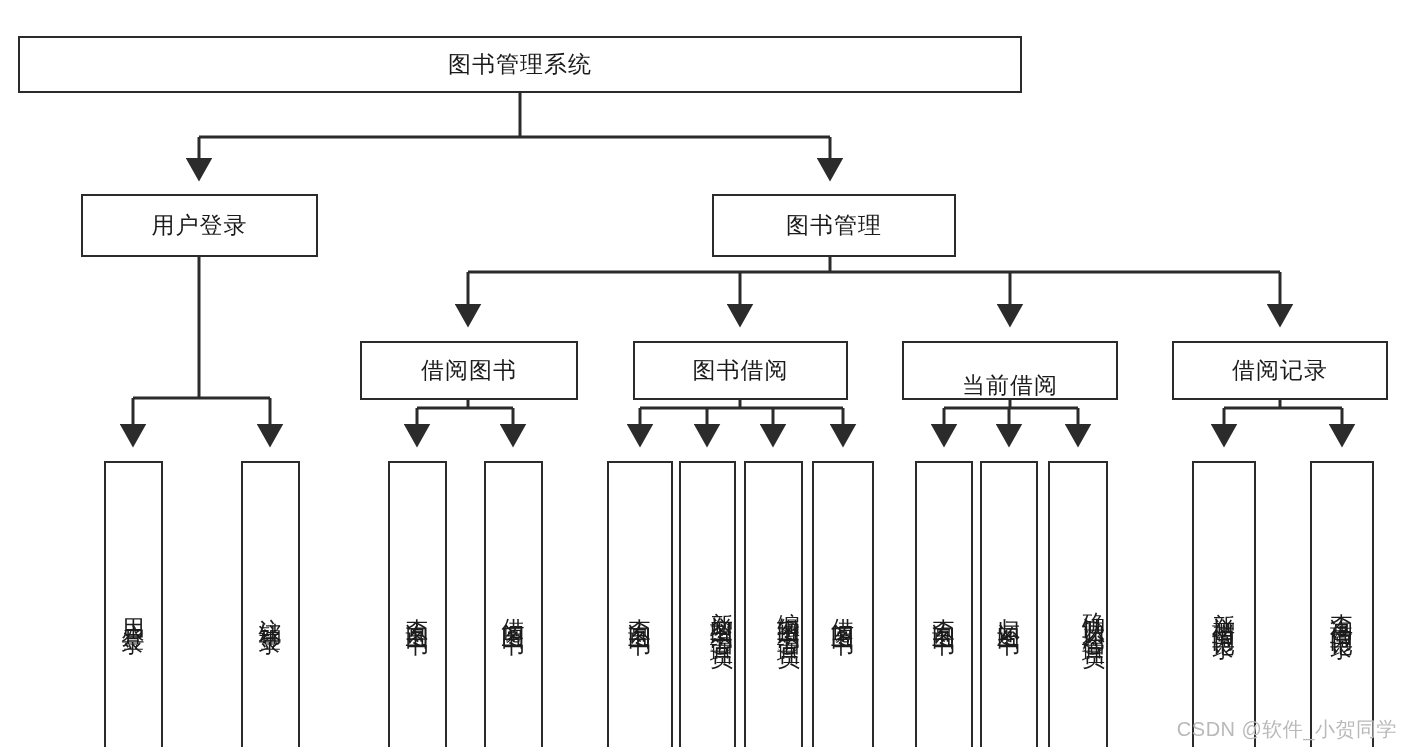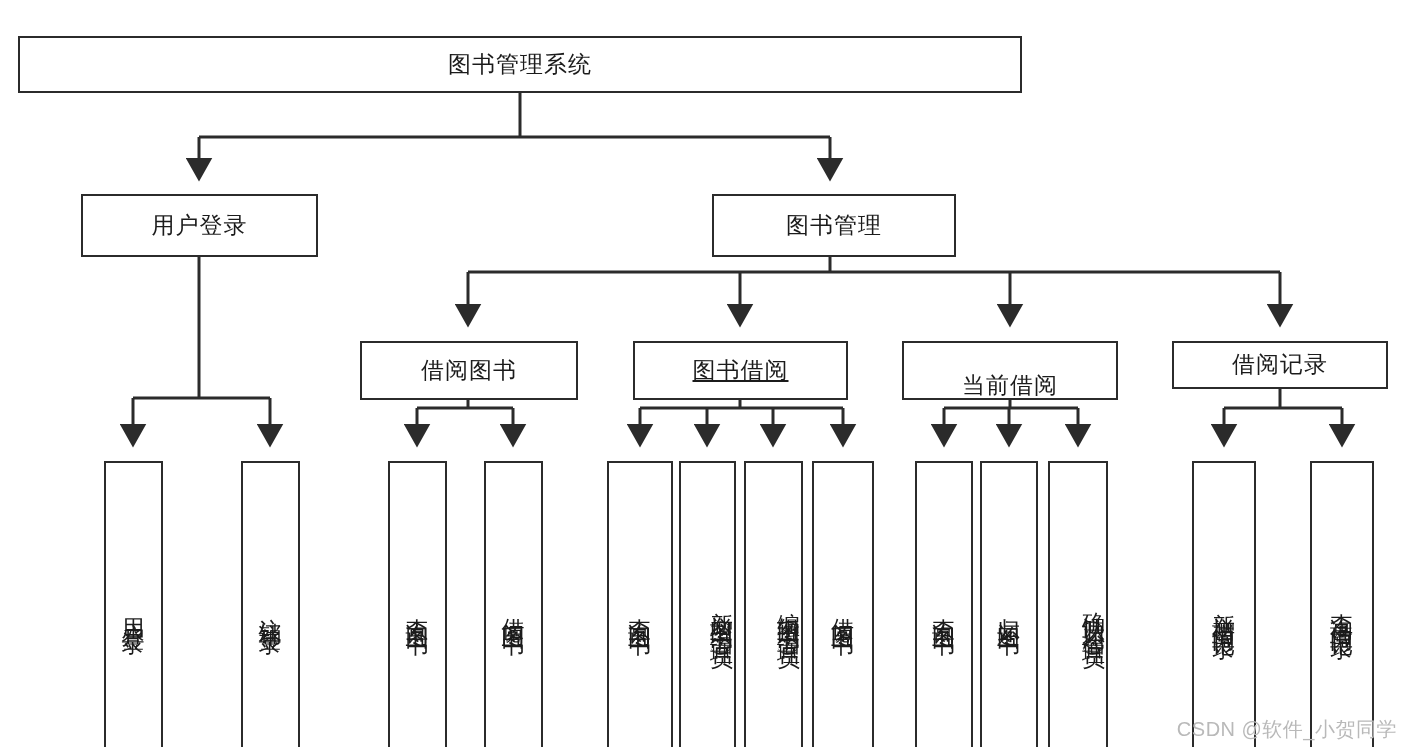--- a/index.html
+++ b/index.html
@@ -133,27 +133,27 @@
   <div class="node node-h" style="left:81px; top:170px; width:237px; height:63px;">
     <span>用户登录</span>
   </div>
   <div class="node node-h" style="left:712px; top:170px; width:244px; height:63px;">
     <span>图书管理</span>
   </div>
 
   <div class="node node-h" style="left:360px; top:317px; width:218px; height:59px;">
     <span>借阅图书</span>
   </div>
-  <div class="node node-h" style="left:633px; top:317px; width:215px; height:59px;text-decoration:underline;">
+  <div class="node node-h" style="left:633px; top:317px; width:215px; height:59px;">
     <span>图书借阅</span>
   </div>
   <div class="node node-h" style="left:902px; top:317px; width:216px; height:59px;align-items:flex-end;">
     <span>当前借阅</span>
   </div>
-  <div class="node node-h" style="left:1172px; top:317px; width:216px; height:48px;">
+  <div class="node node-h" style="left:1172px; top:317px; width:216px; height:59px;">
     <span>借阅记录</span>
   </div>
 
   <div class="node node-v center-v" style="left:104px; top:437px; width:59px; height:297px;">
     <span>用户登录</span>
   </div>
   <div class="node node-v center-v" style="left:241px; top:437px; width:59px; height:297px;">
     <span>注销登录</span>
   </div>
 

